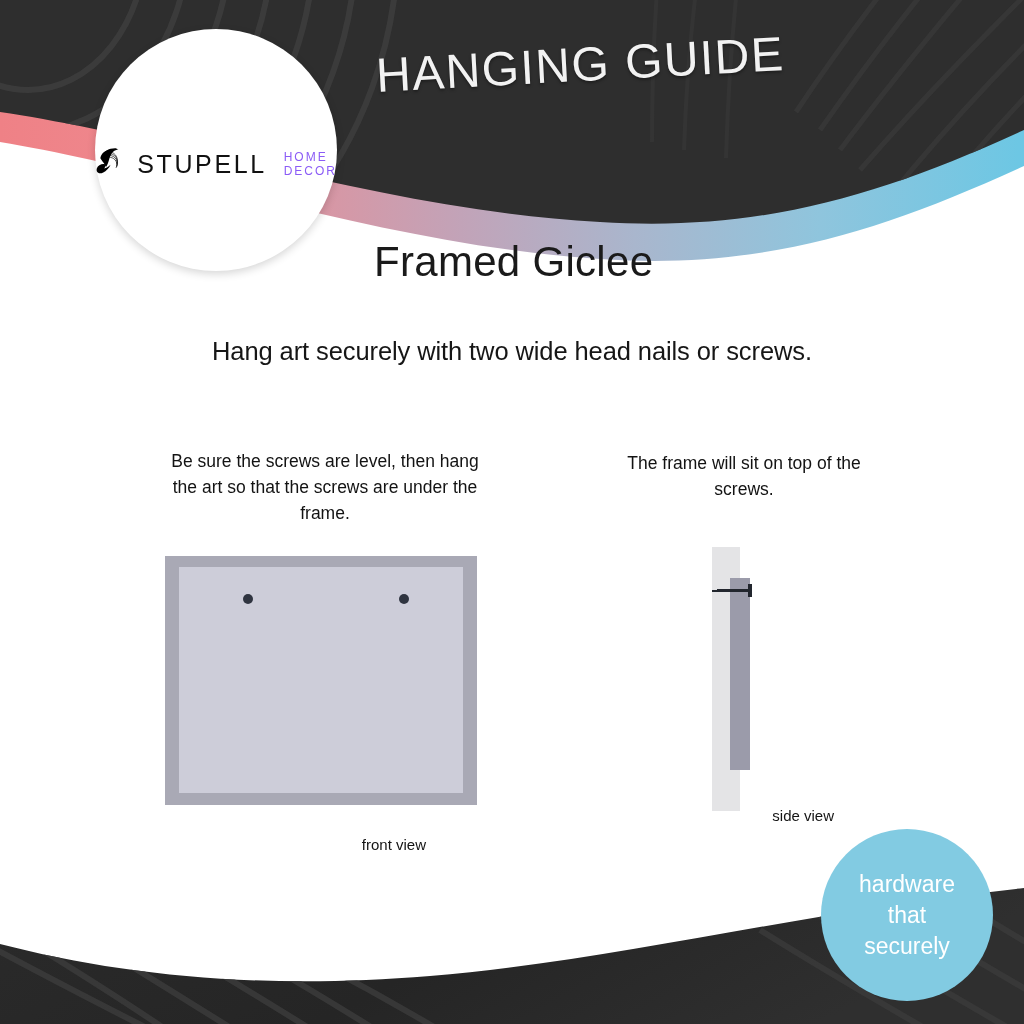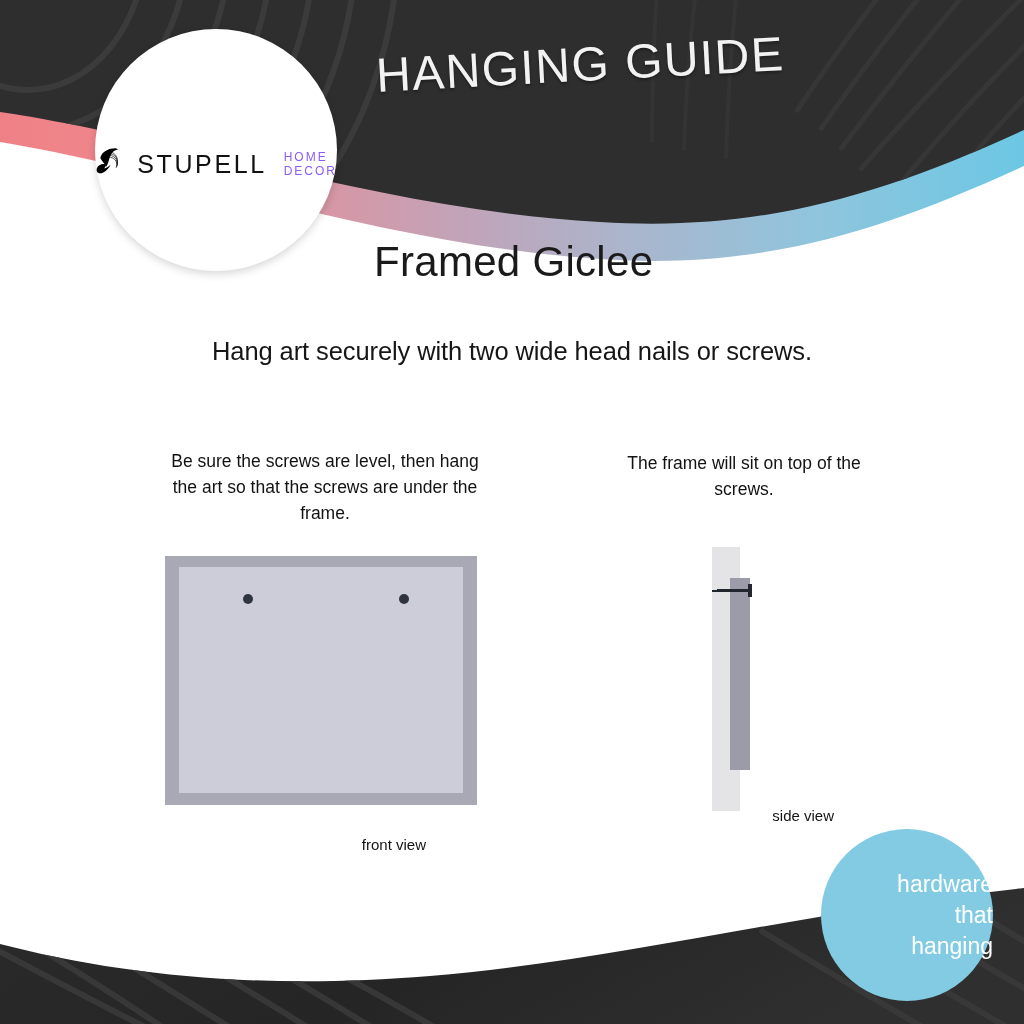--- a/index.html
+++ b/index.html
@@ -218,21 +218,21 @@
   #hardware-badge {
     position: absolute;
     left: 821px;
     top: 829px;
     width: 172px;
     height: 172px;
     border-radius: 50%;
     background: #82cbe2;
     display: flex;
     flex-direction: column;
-    align-items: flex-end;
+    align-items: center;
     justify-content: center;
     color: #ffffff;
     font-size: 23px;
     line-height: 31px;
     font-weight: 400;
   }
   #hardware-badge span { display: block; }
 </style>
 </head>
 <body>
@@ -360,16 +360,16 @@
     <div id="side-screw-shaft"></div>
     <div id="side-screw-head"></div>
   </div>
 
   <div id="label-front" class="view-label">front view</div>
   <div id="label-side" class="view-label">side view</div>
 
   <div id="hardware-badge">
     <span>hardware</span>
     <span>that</span>
-    <span>hanging</span>
+    <span>securely</span>
   </div>
 
 </div>
 
 </body></html>

